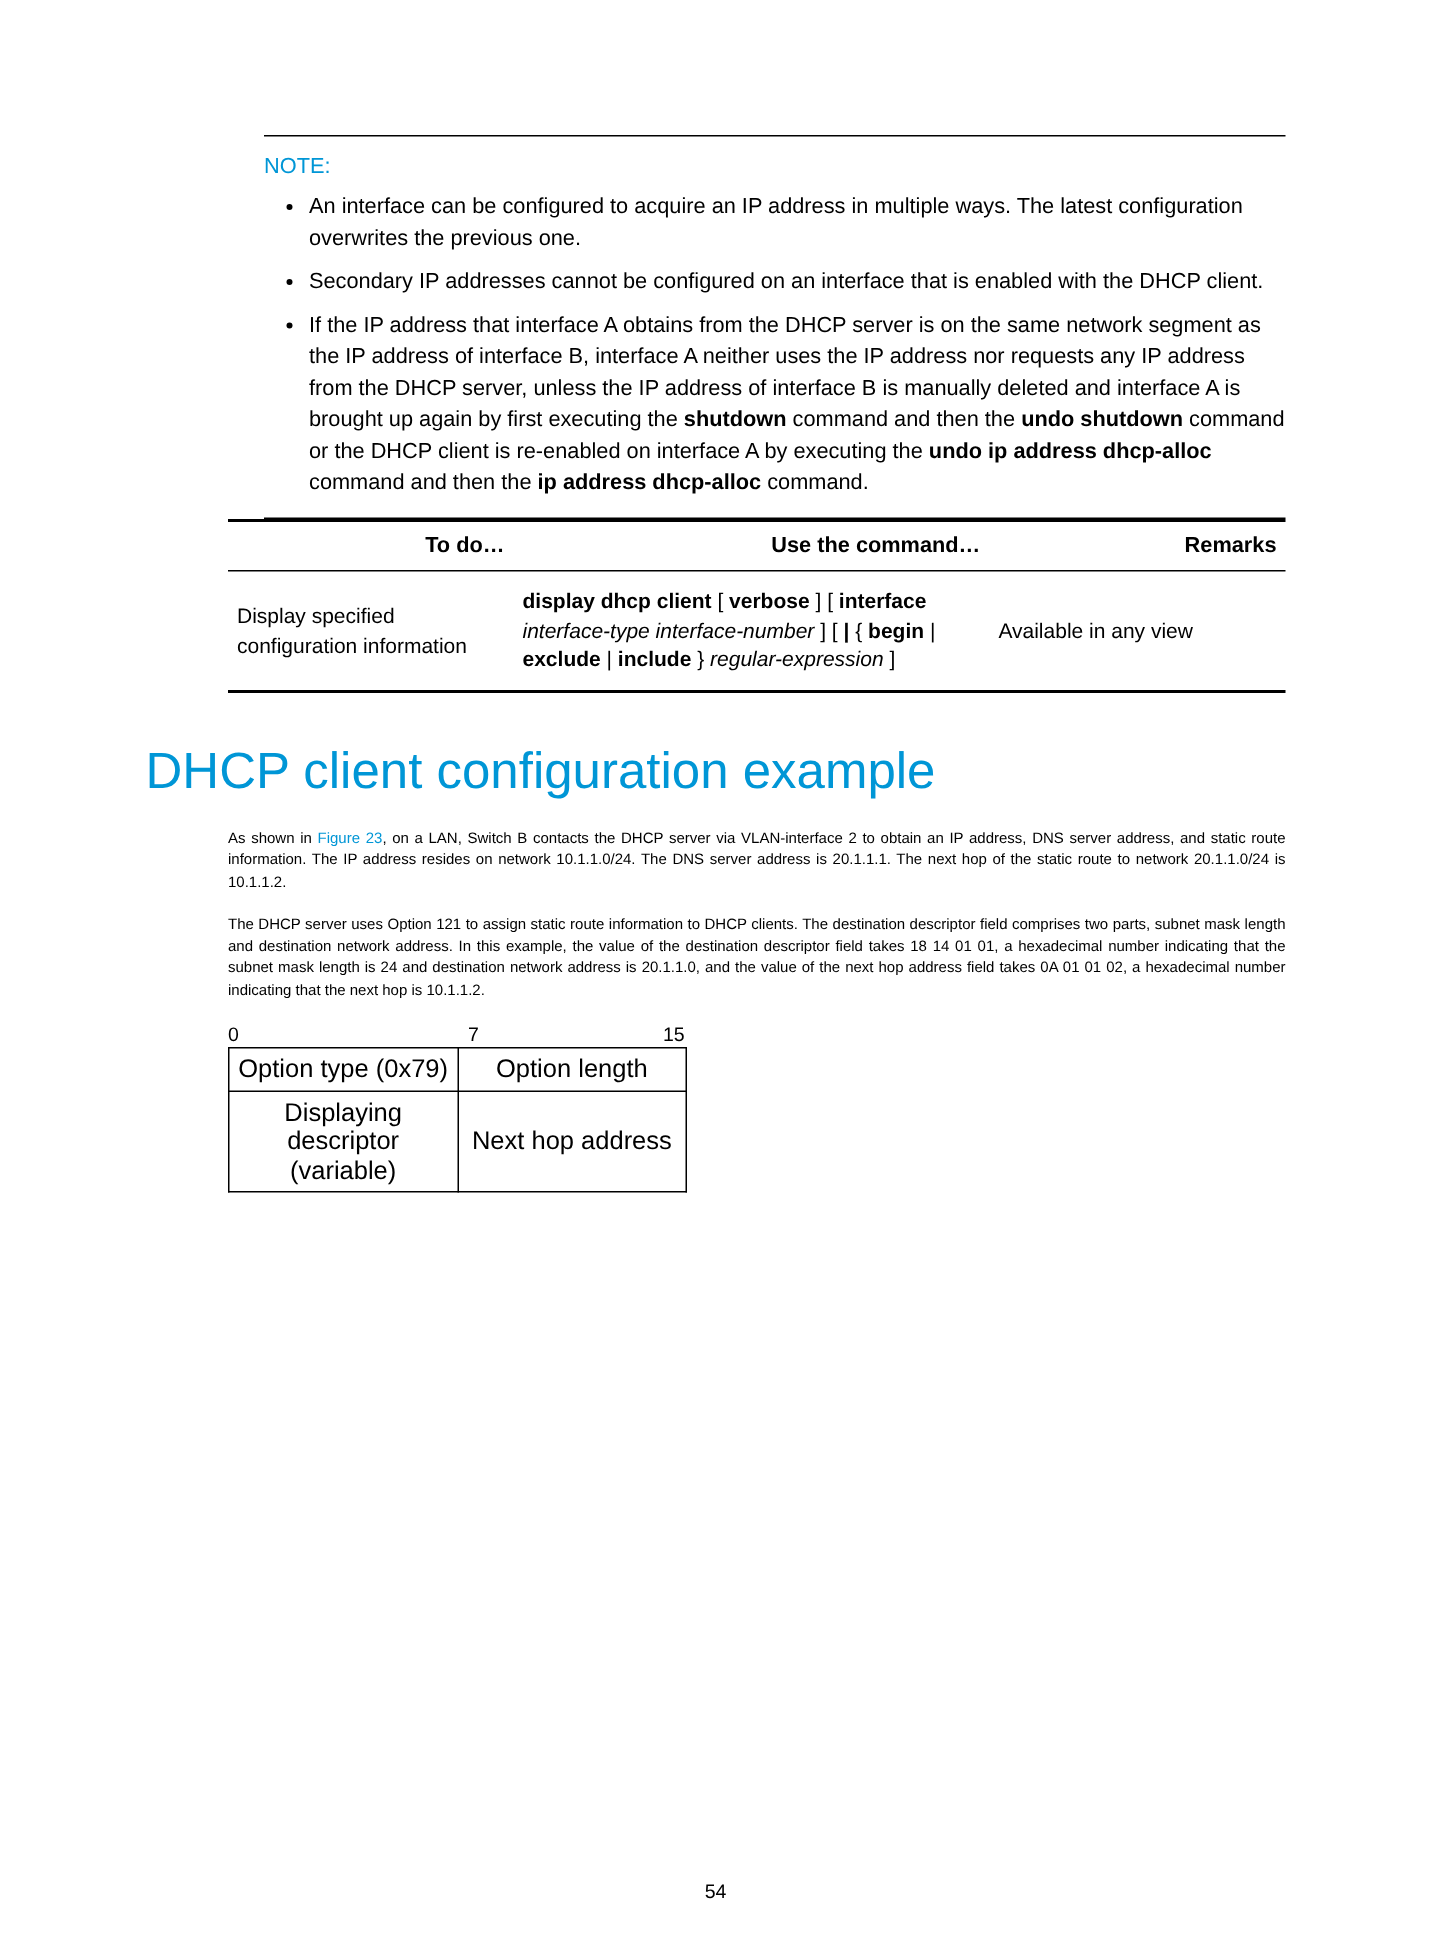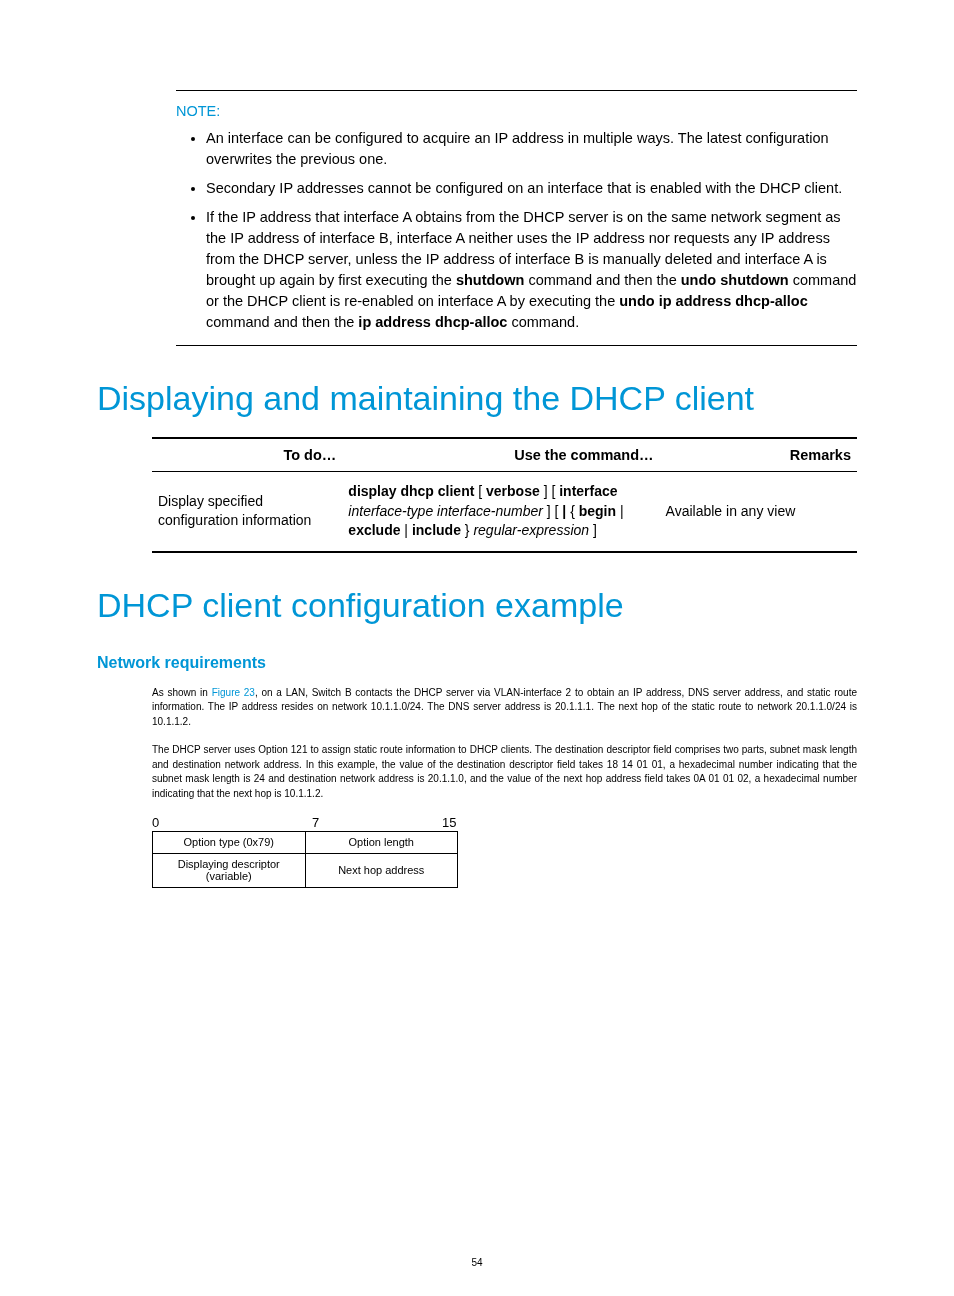--- a/index.html
+++ b/index.html
@@ -116,51 +116,50 @@
     font-size: 13px;
   }
   .option-fig table {
     border-collapse: collapse;
     width: 306px;
   }
   .option-fig td {
     border: 1px solid #000;
     text-align: center;
     padding: 4px 0;
-    font-size: 11px;
+    font-size: 17px;
     width: 50%;
     line-height: 1.15;
   }
   .italic { font-style: italic; }
   .page-num {
     position: absolute;
     bottom: 28px;
     width: 100%;
     left: 0;
     text-align: center;
-    font-size: 10px;
+    font-size: 13px;
   }
 </style>
 </head>
 <body>
 
 <div class="page">
 
   <div class="note-box">
     <p class="note-label">NOTE:</p>
     <ul class="note-list">
       <li>An interface can be configured to acquire an IP address in multiple ways. The latest configuration overwrites the previous one.</li>
       <li>Secondary IP addresses cannot be configured on an interface that is enabled with the DHCP client.</li>
       <li>
         <span>If the IP address that interface A obtains from the DHCP server is on the same network segment as the IP address of interface B, interface A neither uses the IP address nor requests any IP address from the DHCP server, unless the IP address of interface B is manually deleted and interface A is brought up again by first executing the </span><span class="bold">shutdown</span><span> command and then the </span><span class="bold">undo shutdown</span><span> command or the DHCP client is re-enabled on interface A by executing the </span><span class="bold">undo ip address dhcp-alloc</span><span> command and then the </span><span class="bold">ip address dhcp-alloc</span><span> command.</span>
       </li>
     </ul>
   </div>
 
-  <h1 class="section">Displaying and maintaining the DHCP client</h1>
 
   <table class="cmd-table">
     <thead>
       <tr>
         <th class="col1">To do…</th>
         <th class="col2">Use the command…</th>
         <th class="col3">Remarks</th>
       </tr>
     </thead>
     <tbody>
@@ -169,21 +168,20 @@
         <td>
           <span class="bold">display dhcp client</span><span> [ </span><span class="bold">verbose</span><span> ] [ </span><span class="bold">interface</span><span> </span><span class="italic">interface-type interface-number</span><span> ] [ </span><span class="bold">|</span><span> { </span><span class="bold">begin</span><span> | </span><span class="bold">exclude</span><span> | </span><span class="bold">include</span><span> } </span><span class="italic">regular-expression</span><span> ]</span>
         </td>
         <td>Available in any view</td>
       </tr>
     </tbody>
   </table>
 
   <h1 class="section">DHCP client configuration example</h1>
 
-  <h3 class="subhead">Network requirements</h3>
 
   <p class="body-p">
     <span>As shown in </span><span class="fig-ref">Figure 23</span><span>, on a LAN, Switch B contacts the DHCP server via VLAN-interface 2 to obtain an IP address, DNS server address, and static route information. The IP address resides on network 10.1.1.0/24. The DNS server address is 20.1.1.1. The next hop of the static route to network 20.1.1.0/24 is 10.1.1.2.</span>
   </p>
 
   <p class="body-p">The DHCP server uses Option 121 to assign static route information to DHCP clients. The destination descriptor field comprises two parts, subnet mask length and destination network address. In this example, the value of the destination descriptor field takes 18 14 01 01, a hexadecimal number indicating that the subnet mask length is 24 and destination network address is 20.1.1.0, and the value of the next hop address field takes 0A 01 01 02, a hexadecimal number indicating that the next hop is 10.1.1.2.</p>
 
 
   <div class="option-fig">
     <div class="ruler">

